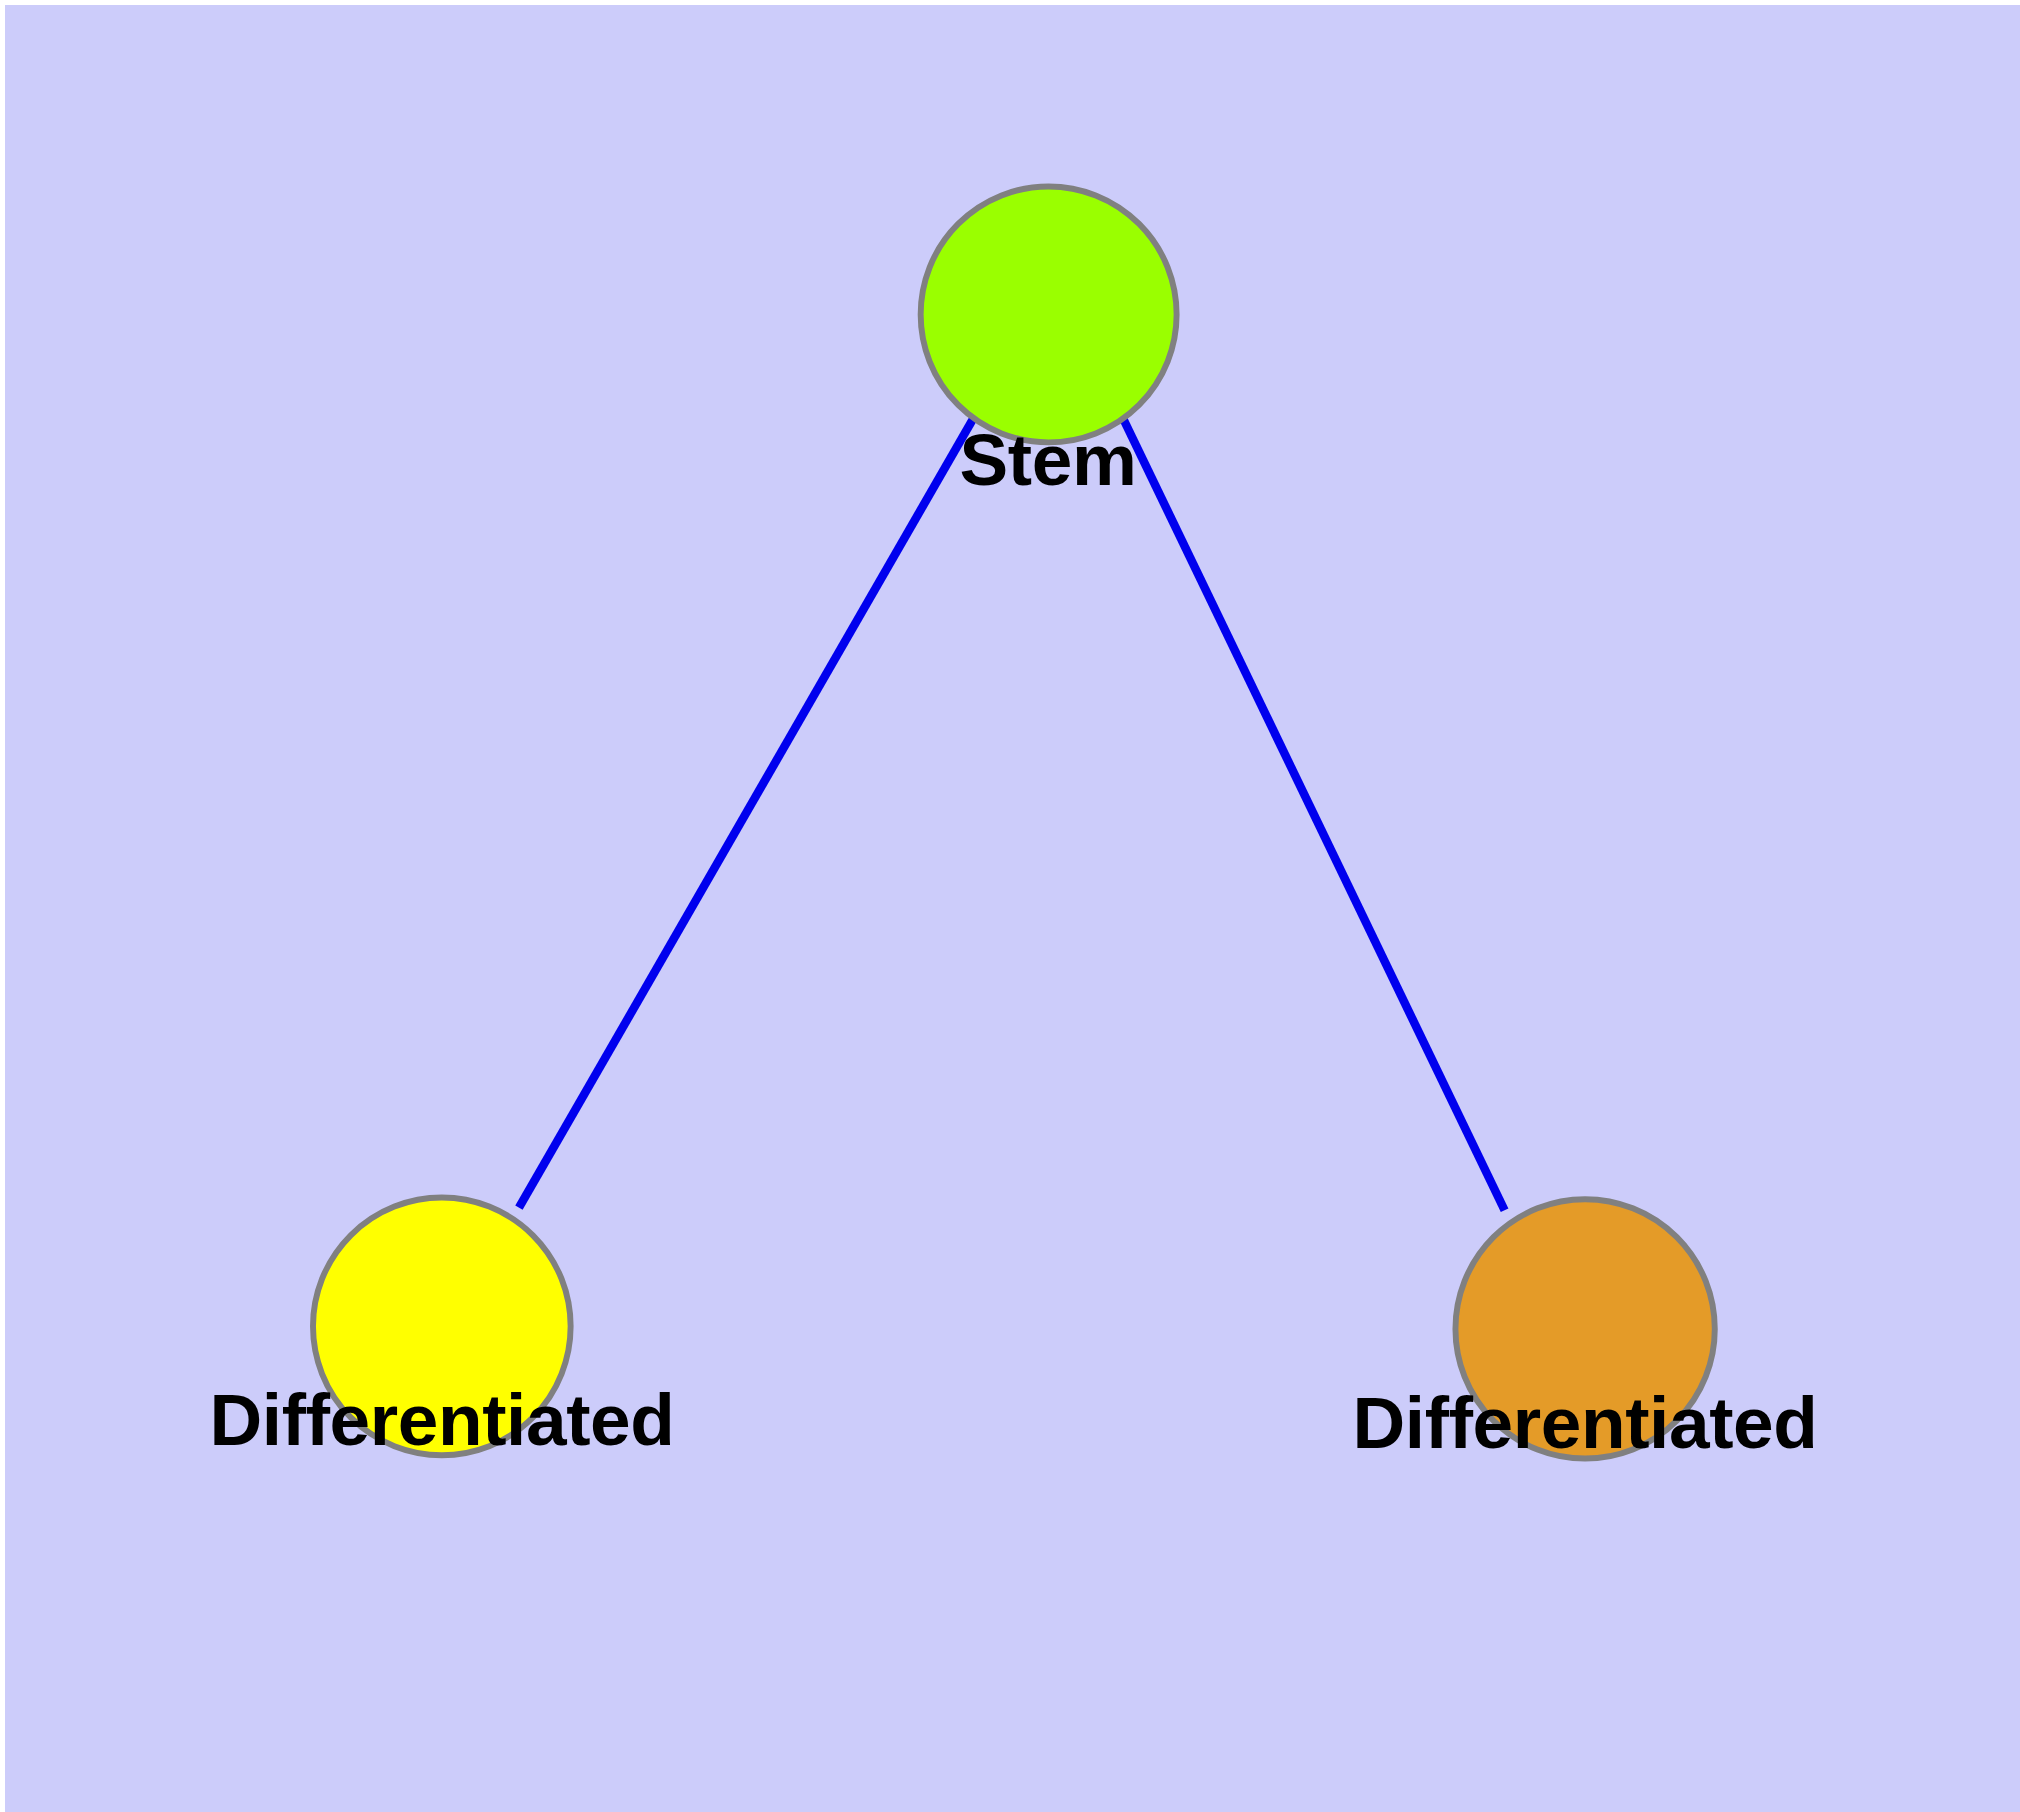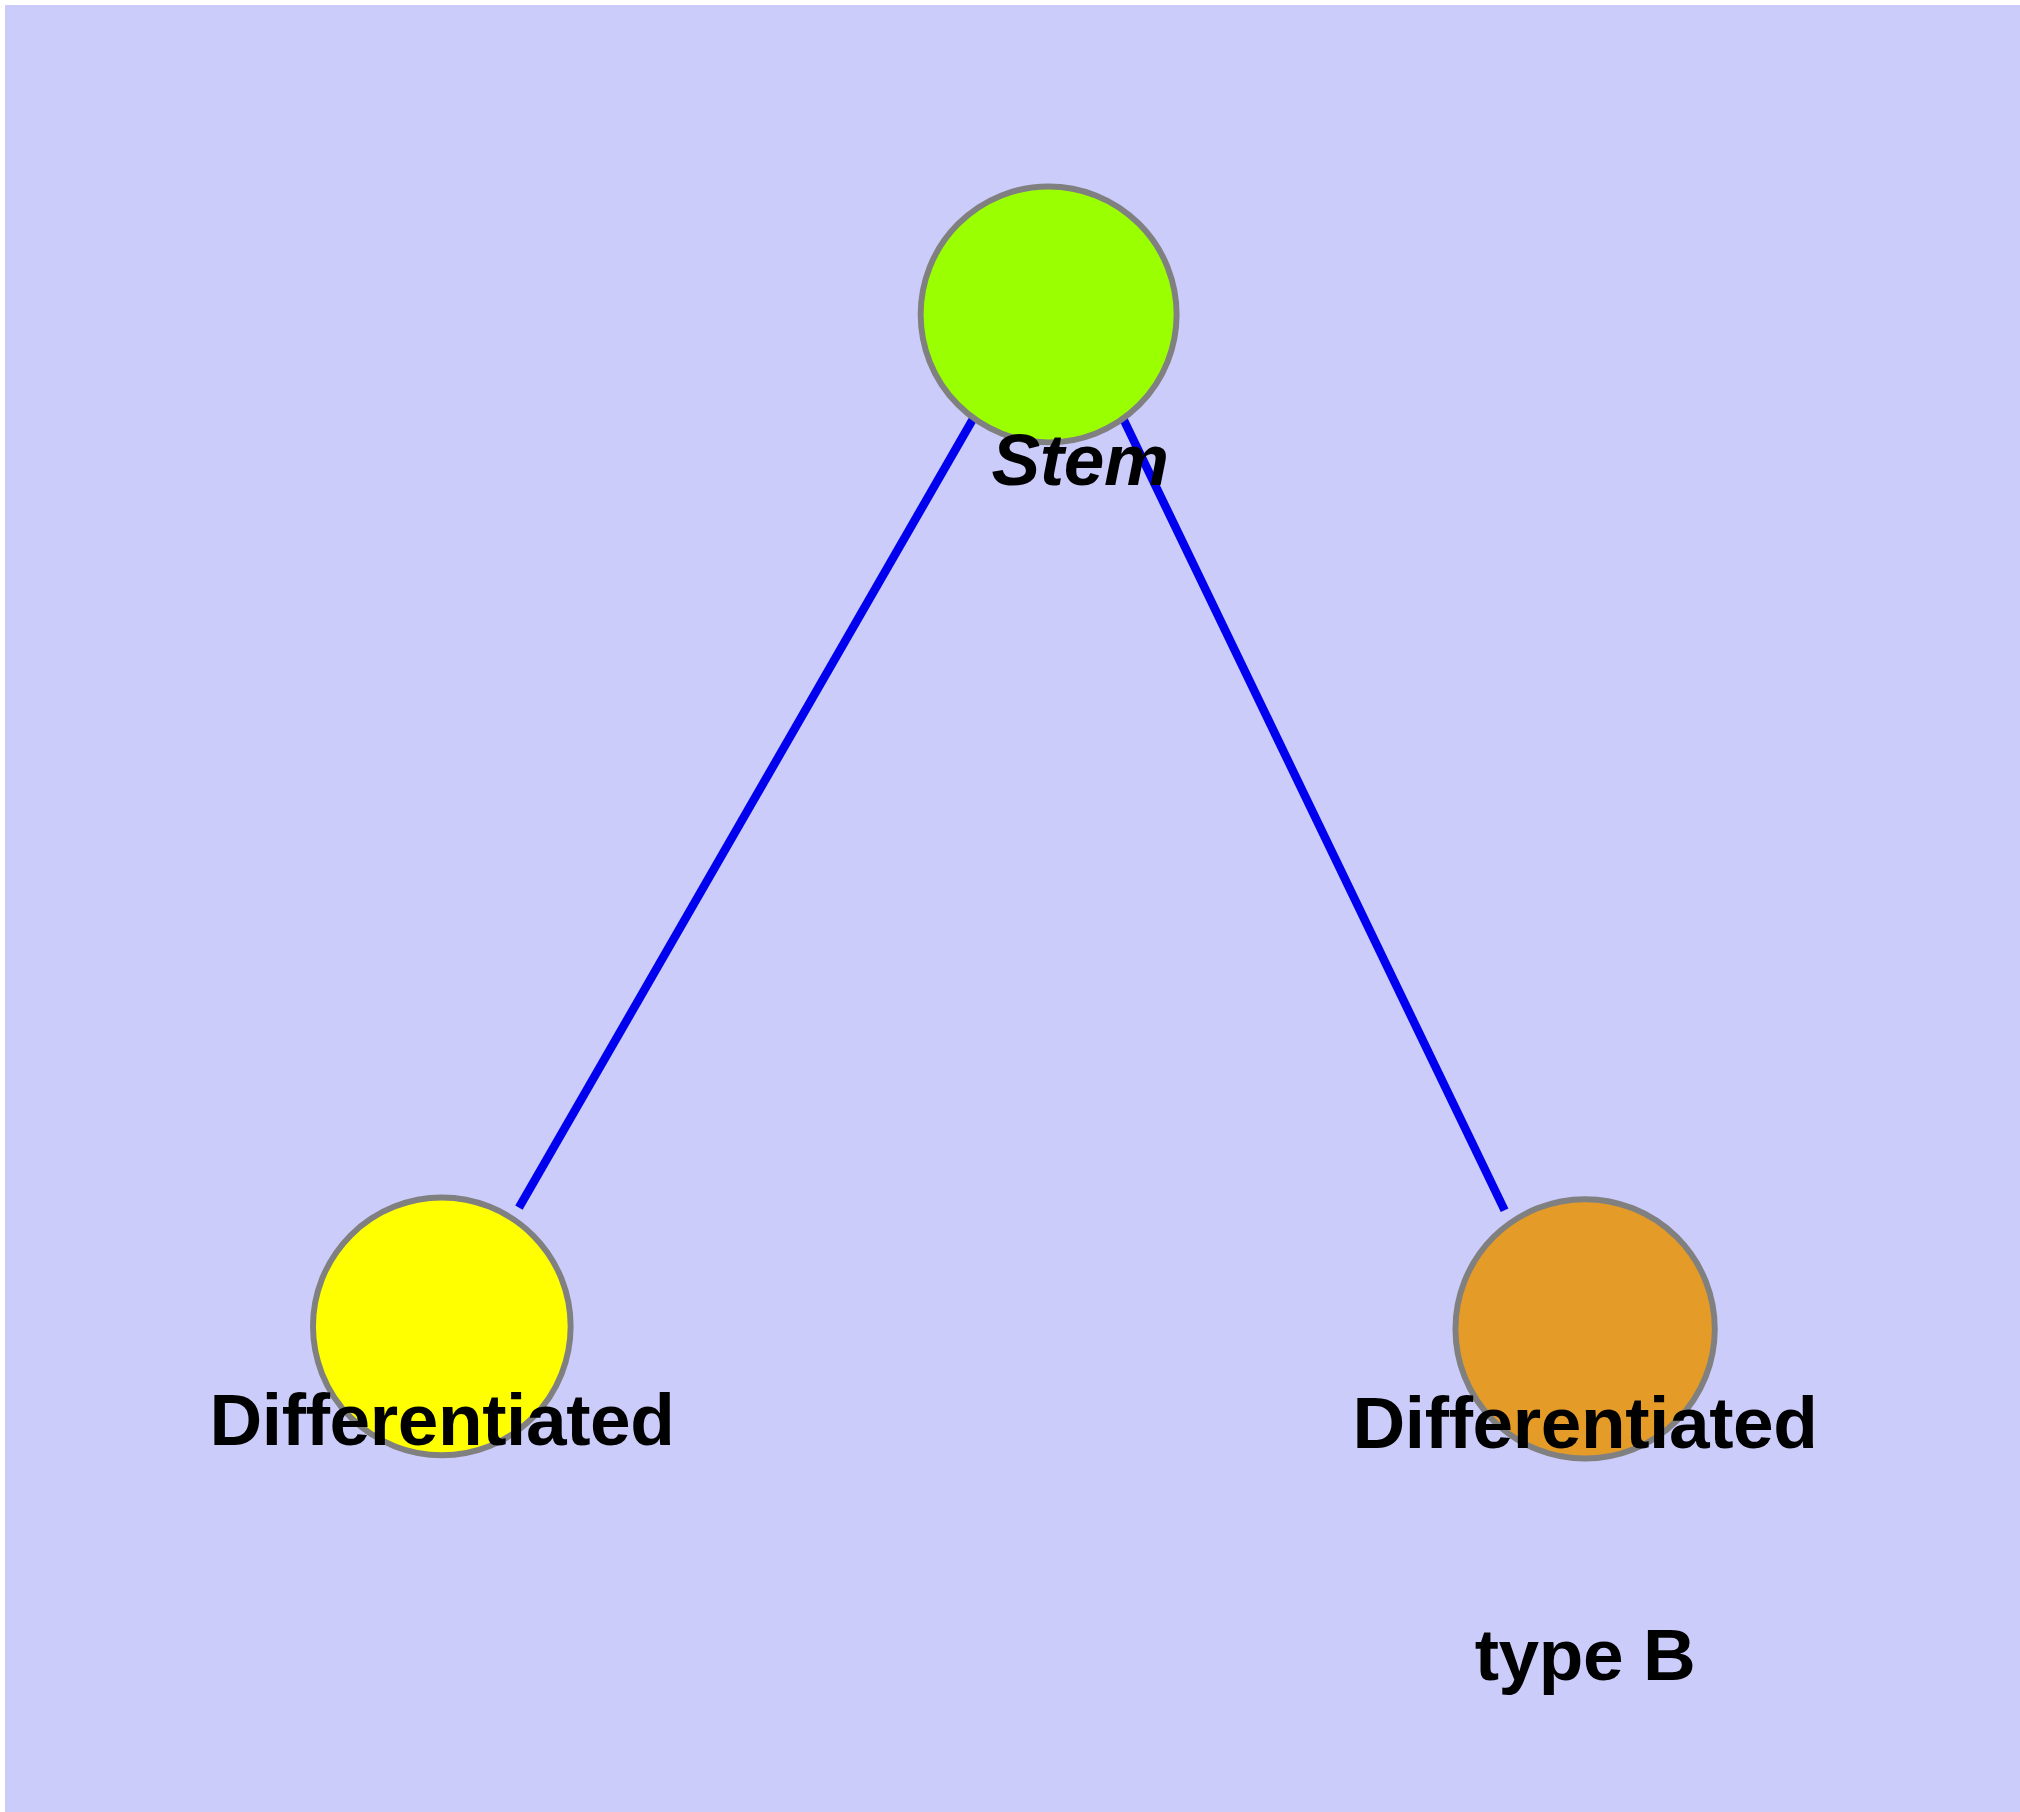--- a/index.html
+++ b/index.html
@@ -78,27 +78,26 @@
       <line class="edge-line" x1="1148" y1="494" x2="612" y2="1425"></line>
       <line class="edge-line" x1="1324" y1="492" x2="1775" y2="1428"></line>
     </g>
     <g>
       <circle class="node-circle" cx="1237" cy="371" r="151" fill="#9aff00"></circle>
       <circle class="node-circle" cx="521" cy="1565" r="152" fill="#ffff00"></circle>
       <circle class="node-circle" cx="1870" cy="1568" r="153" fill="#e49b28"></circle>
     </g>
   </svg>
 
-  <div class="node-label stem-label" style="left:741px; top:266px; width:678px;font-style:italic;">
+  <div class="node-label stem-label" style="left:709px; top:266px; width:678px;">
     <span class="label-line">Stem</span>
   </div>
 
   <div class="node-label branch-label" style="left:103px; top:1226px; width:678px;">
     <span class="label-line">Differentiated</span>
   </div>
 
   <div class="node-label branch-label" style="left:1246px; top:1229px; width:678px;">
     <span class="label-line">Differentiated</span>
-    <span class="label-line">type B</span>
   </div>
 
 </div>
 
 
 </body></html>

